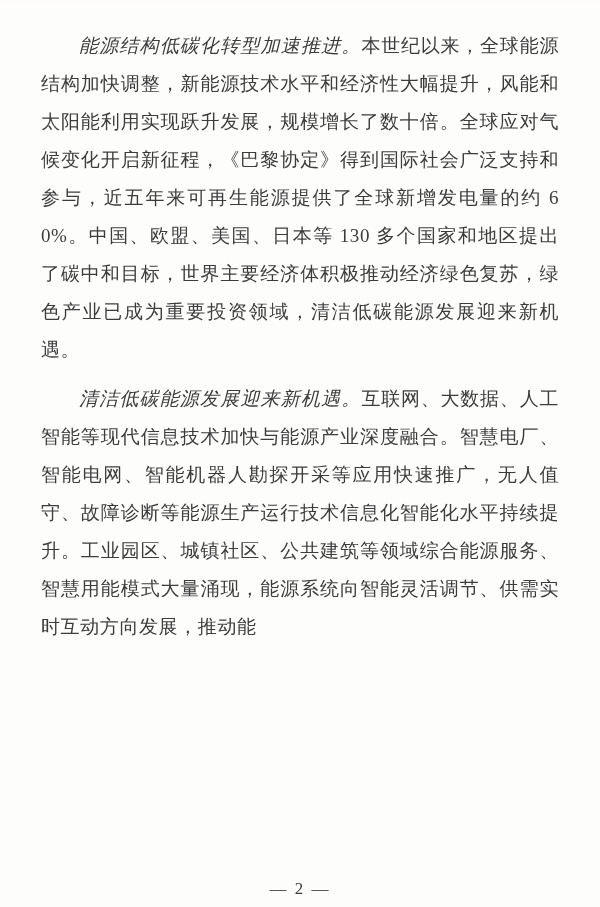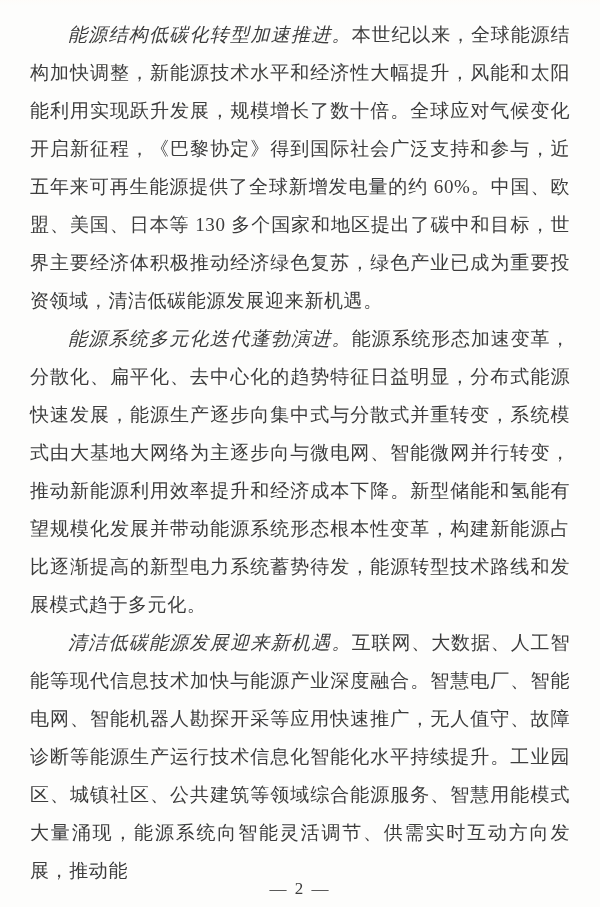--- a/index.html
+++ b/index.html
@@ -21,21 +21,21 @@
     background-image: linear-gradient(180deg, rgba(255,250,245,0.4), rgba(253,253,252,0) 6px);
     padding: 16px 30px 0 30px;
     overflow: hidden;
     font-family: "Liberation Serif", "DejaVu Serif", serif;
     color: var(--text-color);
   }
   .content {
     width: 540px;
   }
   .para {
-    margin: 0;
+    margin: 11px;
     font-size: 19px;
     line-height: 38px;
     letter-spacing: 0.6px;
     text-align: justify;
     text-justify: inter-character;
     text-indent: 2em;
     word-break: break-all;
   }
   
   .lead {
@@ -55,20 +55,19 @@
   }
 </style>
 </head>
 <body>
 
 <div class="page">
   <div class="content">
 
     <p class="para"><span class="lead">能源结构低碳化转型加速推进。</span><span>本世纪以来，全球能源结构加快调整，新能源技术水平和经济性大幅提升，风能和太阳能利用实现跃升发展，规模增长了数十倍。全球应对气候变化开启新征程，《巴黎协定》得到国际社会广泛支持和参与，近五年来可再生能源提供了全球新增发电量的约 60%。中国、欧盟、美国、日本等 130 多个国家和地区提出了碳中和目标，世界主要经济体积极推动经济绿色复苏，绿色产业已成为重要投资领域，清洁低碳能源发展迎来新机遇。</span></p>
 
-    <p class="para"><span class="lead">能源系统多元化迭代蓬勃演进。</span><span>能源系统形态加速变革，分散化、扁平化、去中心化的趋势特征日益明显，分布式能源快速发展，能源生产逐步向集中式与分散式并重转变，系统模式由大基地大网络为主逐步向与微电网、智能微网并行转变，推动新能源利用效率提升和经济成本下降。新型储能和氢能有望规模化发展并带动能源系统形态根本性变革，构建新能源占比逐渐提高的新型电力系统蓄势待发，能源转型技术路线和发展模式趋于多元化。</span></p>
 
     <p class="para"><span class="lead">清洁低碳能源发展迎来新机遇。</span><span>互联网、大数据、人工智能等现代信息技术加快与能源产业深度融合。智慧电厂、智能电网、智能机器人勘探开采等应用快速推广，无人值守、故障诊断等能源生产运行技术信息化智能化水平持续提升。工业园区、城镇社区、公共建筑等领域综合能源服务、智慧用能模式大量涌现，能源系统向智能灵活调节、供需实时互动方向发展，推动能</span></p>
 
   </div>
 
   <div class="footer">— 2 —</div>
 </div>
 
 </body></html>

